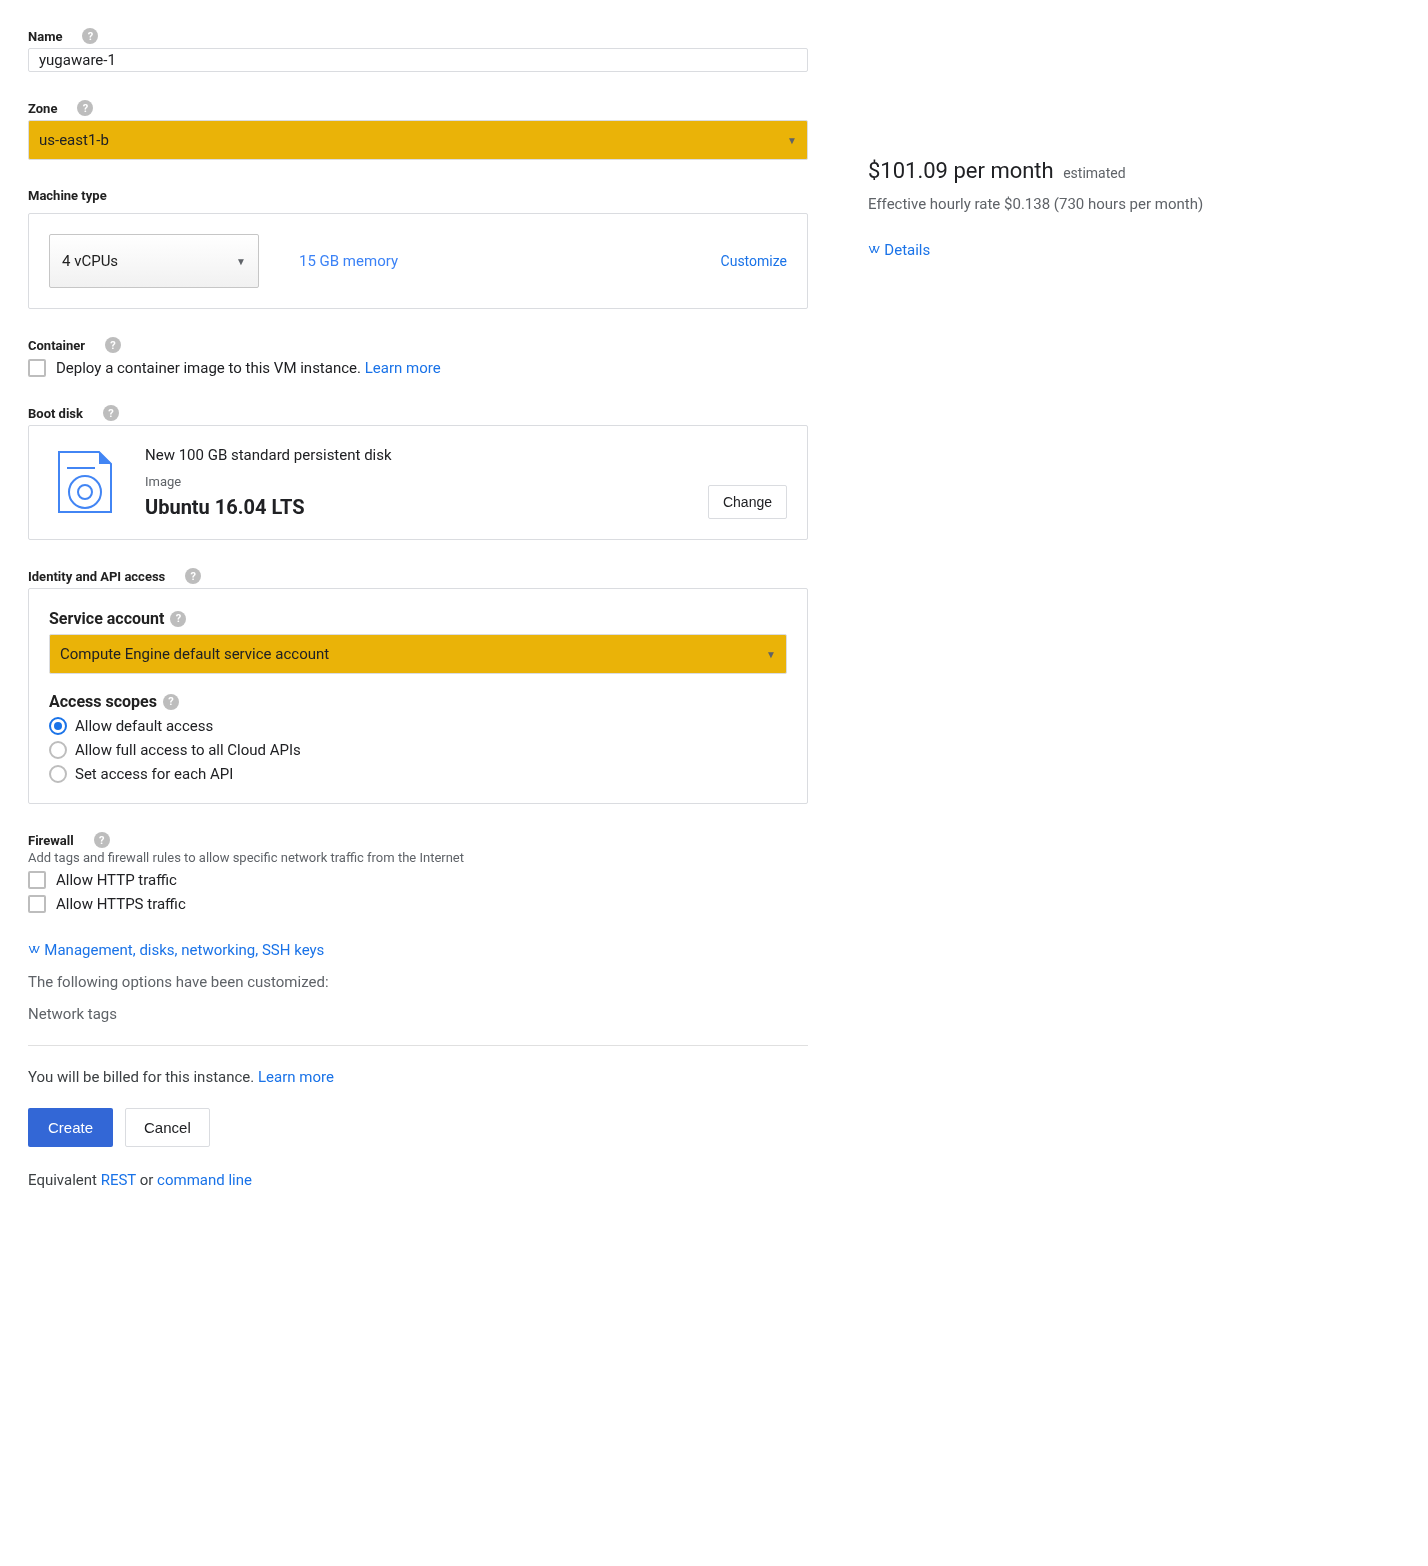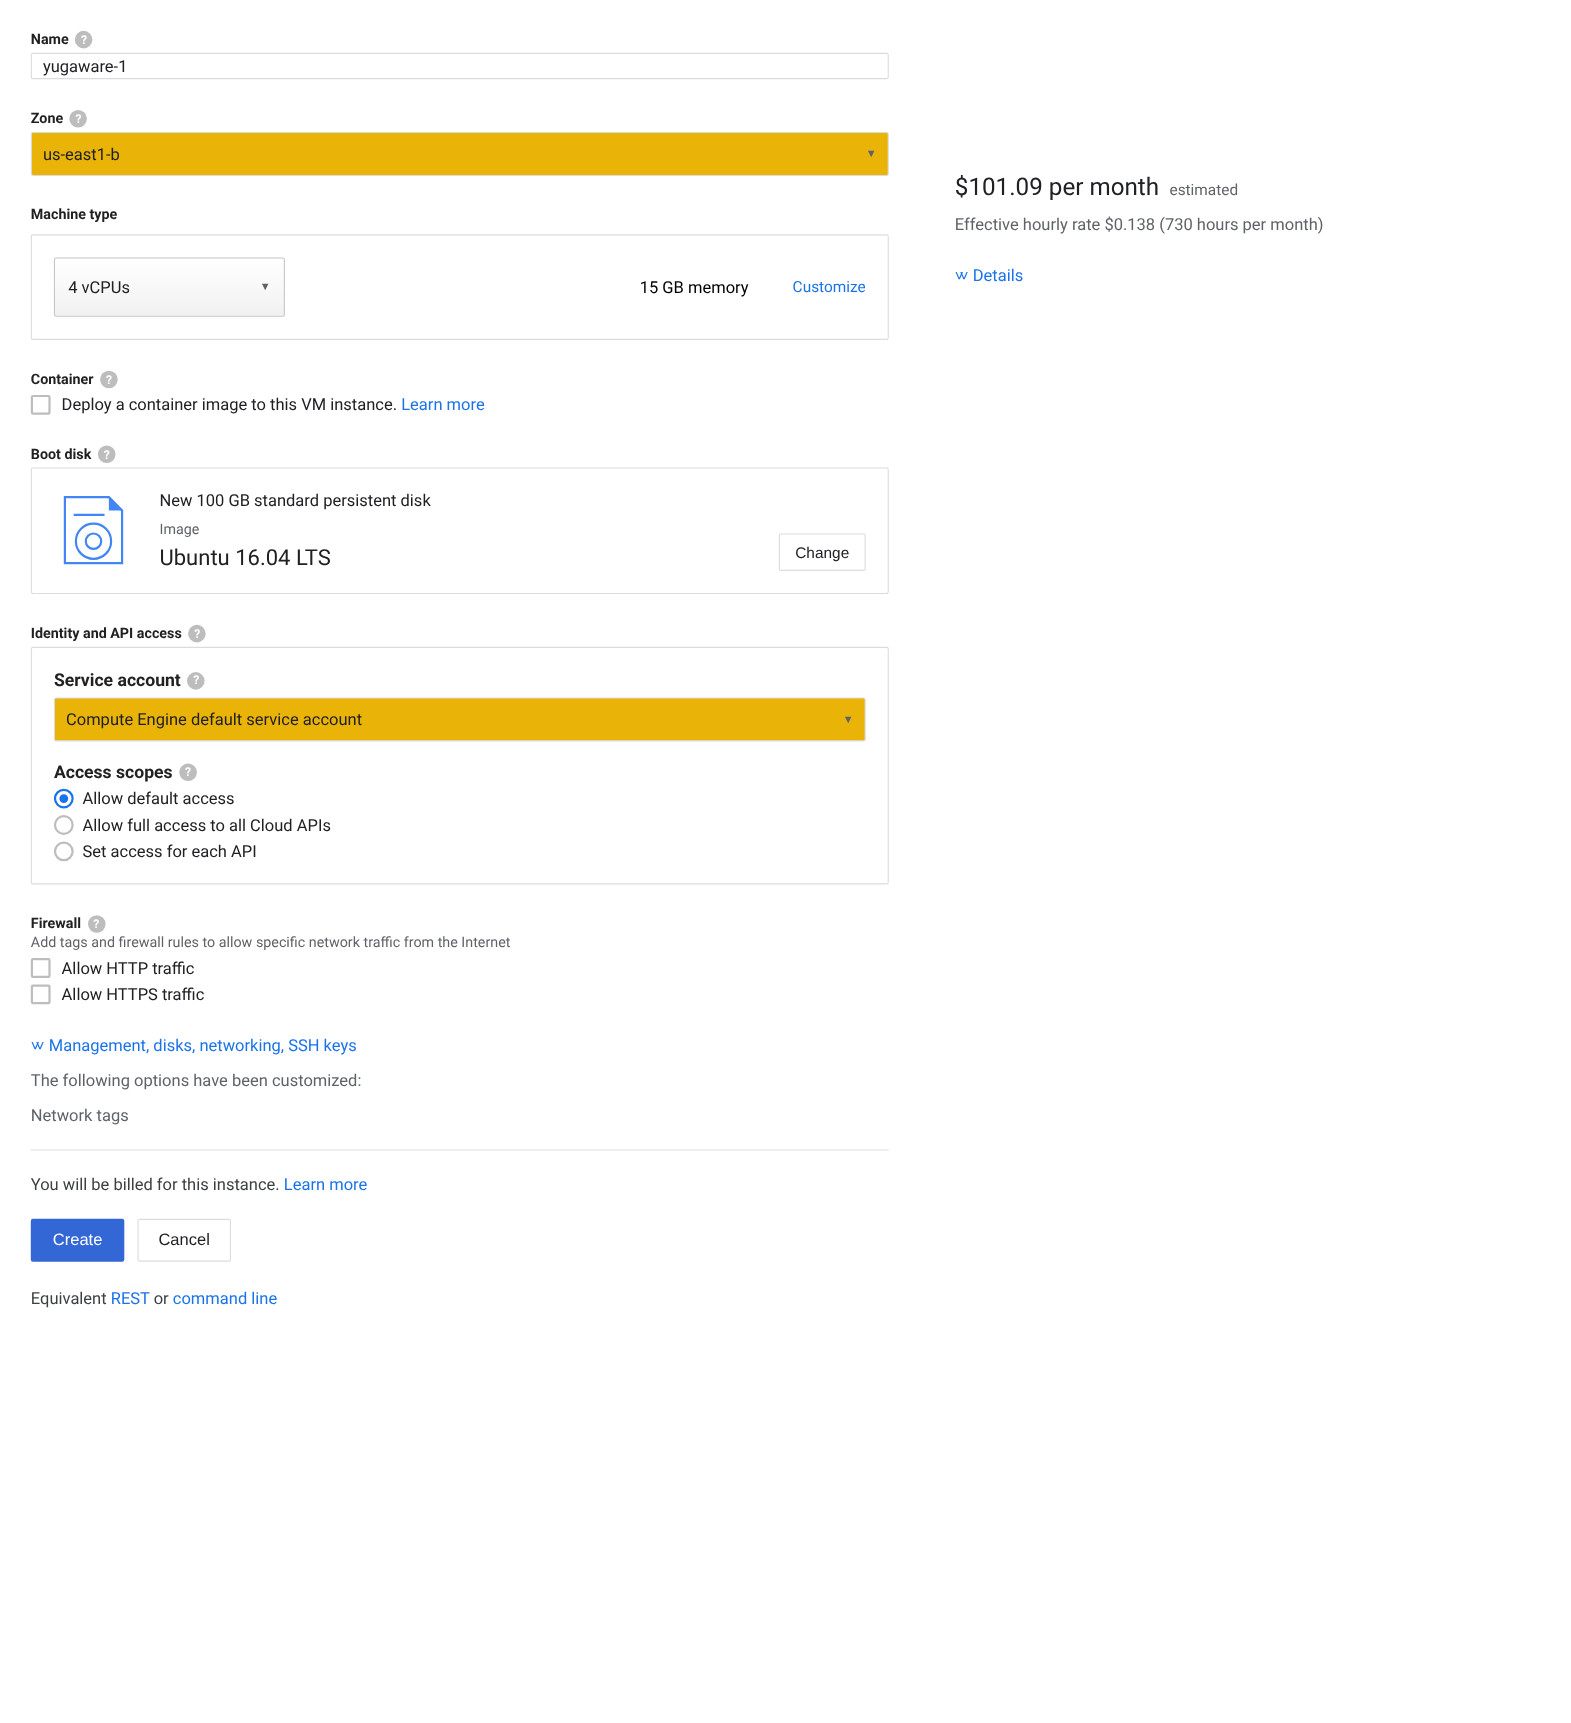--- a/index.html
+++ b/index.html
@@ -8,21 +8,21 @@
     margin: 0;
     padding: 28px;
     font-size: 13px;
     color: #212121;
     background: #fff;
     width: 1428px;
   }
   .page-row { display: flex; align-items: flex-start; gap: 60px; }
   .main-col { width: 780px; }
   .side-col { width: 500px; padding-top: 130px; }
-  .label-row { display: flex; align-items: flex-end; gap: 6px; margin-bottom: 4px; }
+  .label-row { display: flex; align-items: flex-end; gap: 20px; margin-bottom: 4px; }
   .field-label { font-weight: 700; color: #212121; font-size: 13px; }
   .subtext { color: #5f6368; font-size: 13px; margin-top: 2px; }
   .help-icon {
     display: inline-flex; align-items: center; justify-content: center;
     width: 16px; height: 16px; border-radius: 50%;
     background: #bdbdbd; color: #fff; font-size: 11px; font-weight: 700;
     cursor: default;
   }
   .text-input {
     width: 100%; height: 24px; border: 1px solid #dadce0; border-radius: 2px;
@@ -41,35 +41,35 @@
   .card {
     border: 1px solid #dadce0; border-radius: 2px; padding: 20px; background: #fff;
   }
   .machine-row { display: flex; align-items: center; gap: 40px; }
   .machine-dd {
     width: 210px; height: 54px; border: 1px solid #c6c6c6; border-radius: 2px;
     background: linear-gradient(#fff, #f1f1f1);
     padding: 0 12px; display: flex; align-items: center; justify-content: space-between;
     font-size: 15px; cursor: pointer;
   }
-  .mem-text { font-size: 15px; color: #000000; flex: 1; text-align: right; }
+  .mem-text { font-size: 15px; color: #3b82f6; flex: 1; text-align: left; }
   .link { color: #1a73e8; font-size: 14px; cursor: pointer; }
   .checkbox-row { display: flex; align-items: center; gap: 10px; margin-top: 6px; }
   .cb {
     width: 18px; height: 18px; border: 2px solid #bdbdbd; border-radius: 2px;
     background: #fff; flex-shrink: 0; cursor: pointer;
   }
   .cb-label { font-size: 15px; color: #202124; }
   .cb-label a, .inline-link { color: #1a73e8; text-decoration: none; cursor: pointer; }
   .bootdisk-row { display: flex; align-items: flex-start; gap: 24px; }
   .disk-icon { width: 72px; height: 72px; }
   .disk-col { flex: 1; }
   .disk-title { font-size: 15px; color: #202124; margin-bottom: 10px; }
   .disk-sub { font-size: 13px; color: #5f6368; margin-bottom: 6px; }
-  .disk-os { font-size: 20px; font-weight: 400; color: #202124; }
+  .disk-os { font-size: 20px; font-weight: 700; color: #202124; }
   .change-btn {
     border: 1px solid #dadce0; background: #fff; padding: 8px 14px;
     font-size: 14px; color: #202124; cursor: pointer; border-radius: 2px;
     align-self: flex-end;
   }
   .radio-row { display: flex; align-items: center; gap: 8px; margin-top: 6px; }
   .radio {
     width: 18px; height: 18px; border-radius: 50%;
     border: 2px solid #bdbdbd; position: relative; flex-shrink: 0; cursor: pointer;
   }

